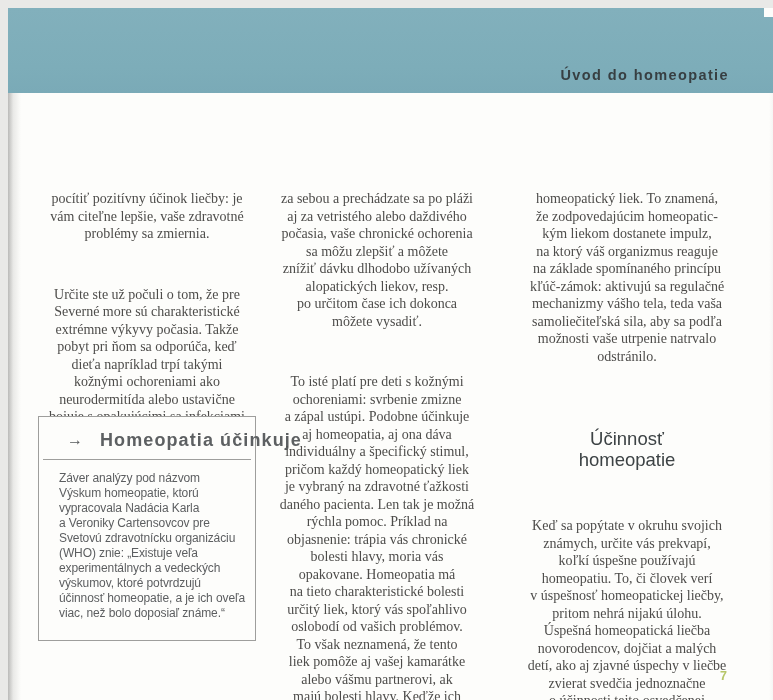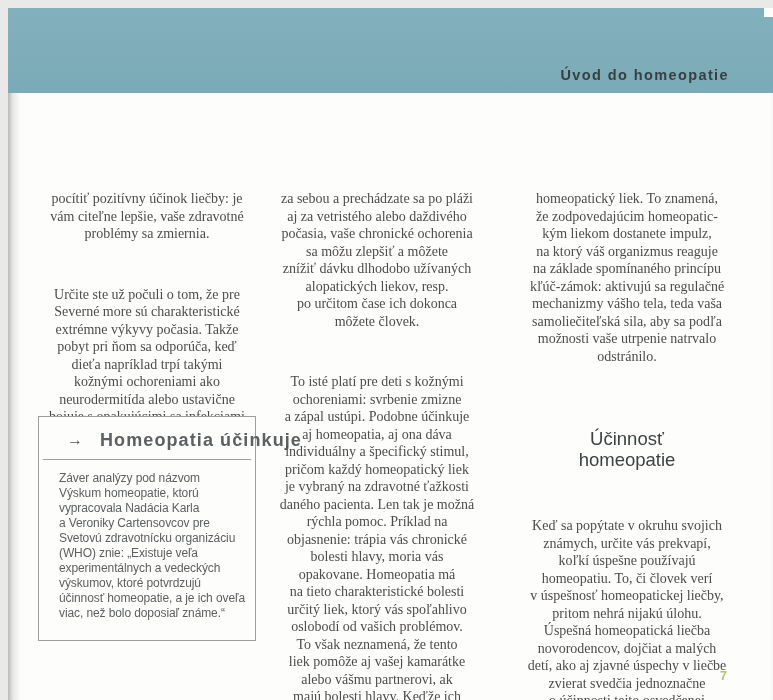--- a/index.html
+++ b/index.html
@@ -180,21 +180,21 @@
   </div>
 
   <div class="col col-2">
     <p>za sebou a prechádzate sa po pláži
 aj za vetristého alebo daždivého
 počasia, vaše chronické ochorenia
 sa môžu zlepšiť a môžete
 znížiť dávku dlhodobo užívaných
 alopatických liekov, resp.
 po určitom čase ich dokonca
-môžete človek.</p>
+môžete vysadiť.</p>
     <p>To isté platí pre deti s kožnými
 ochoreniami: svrbenie zmizne
 a zápal ustúpi. Podobne účinkuje
 aj homeopatia, aj ona dáva
 individuálny a špecifický stimul,
 pričom každý homeopatický liek
 je vybraný na zdravotné ťažkosti
 daného pacienta. Len tak je možná
 rýchla pomoc. Príklad na
 objasnenie: trápia vás chronické

